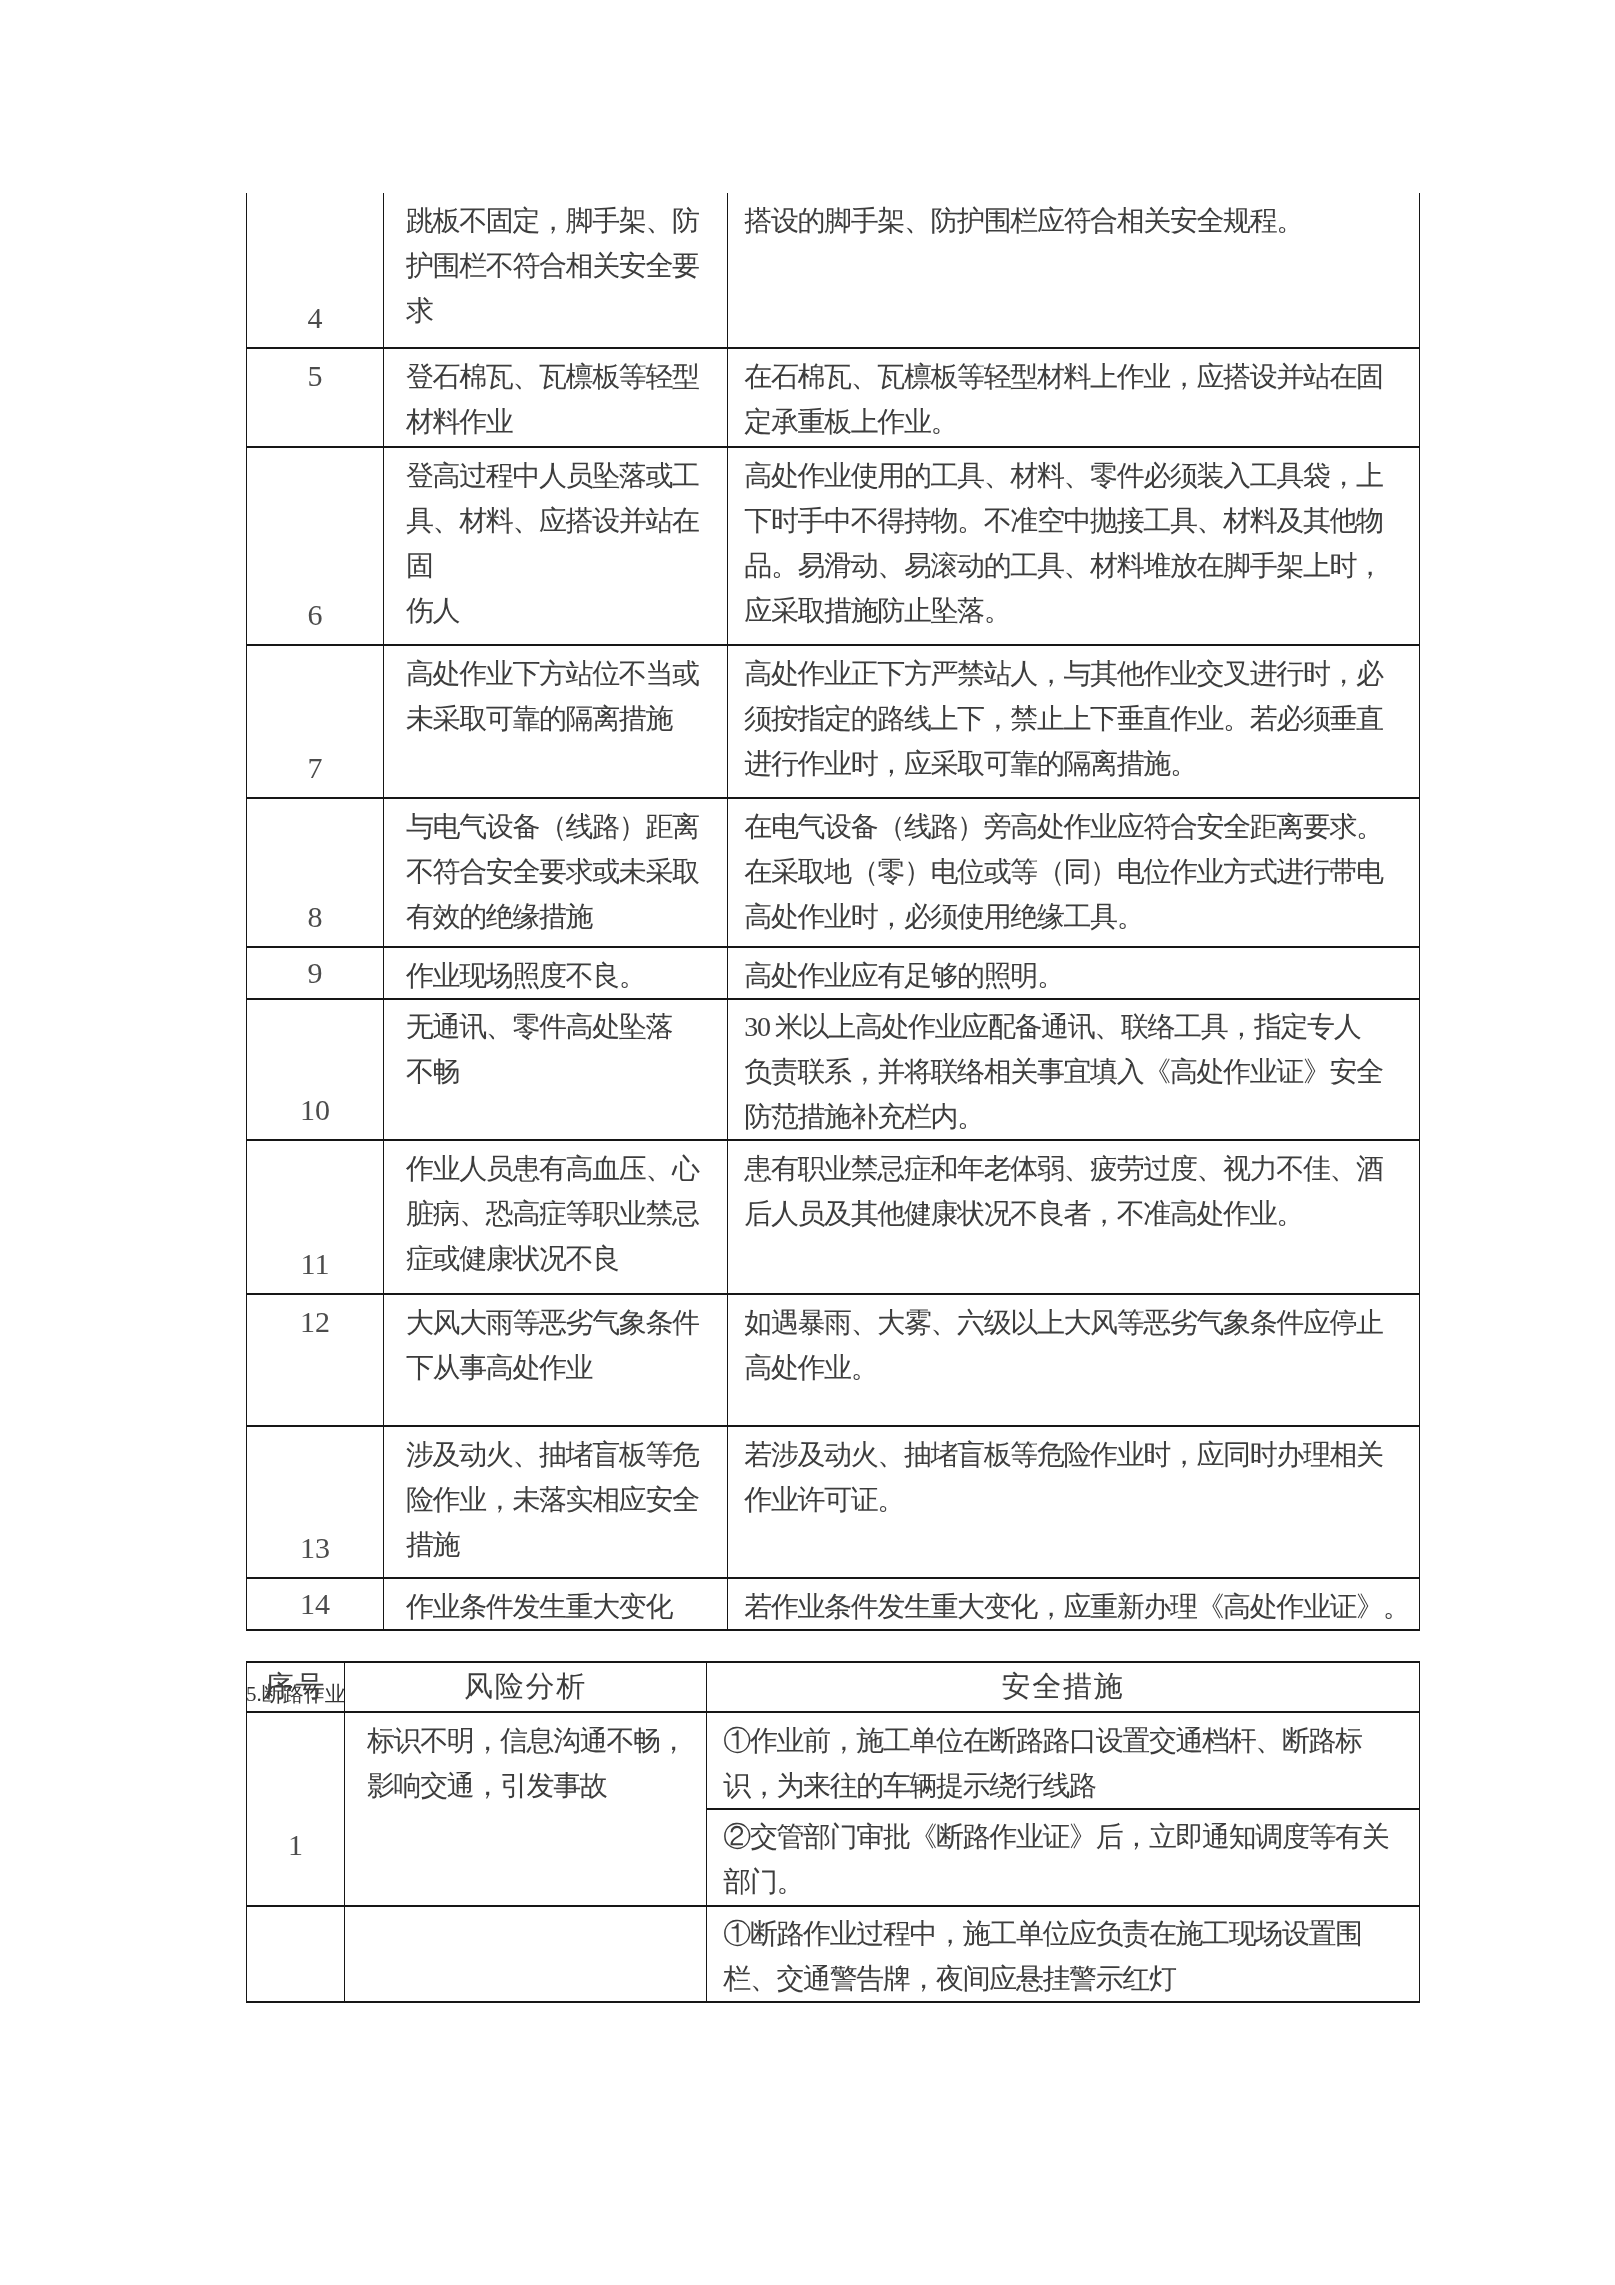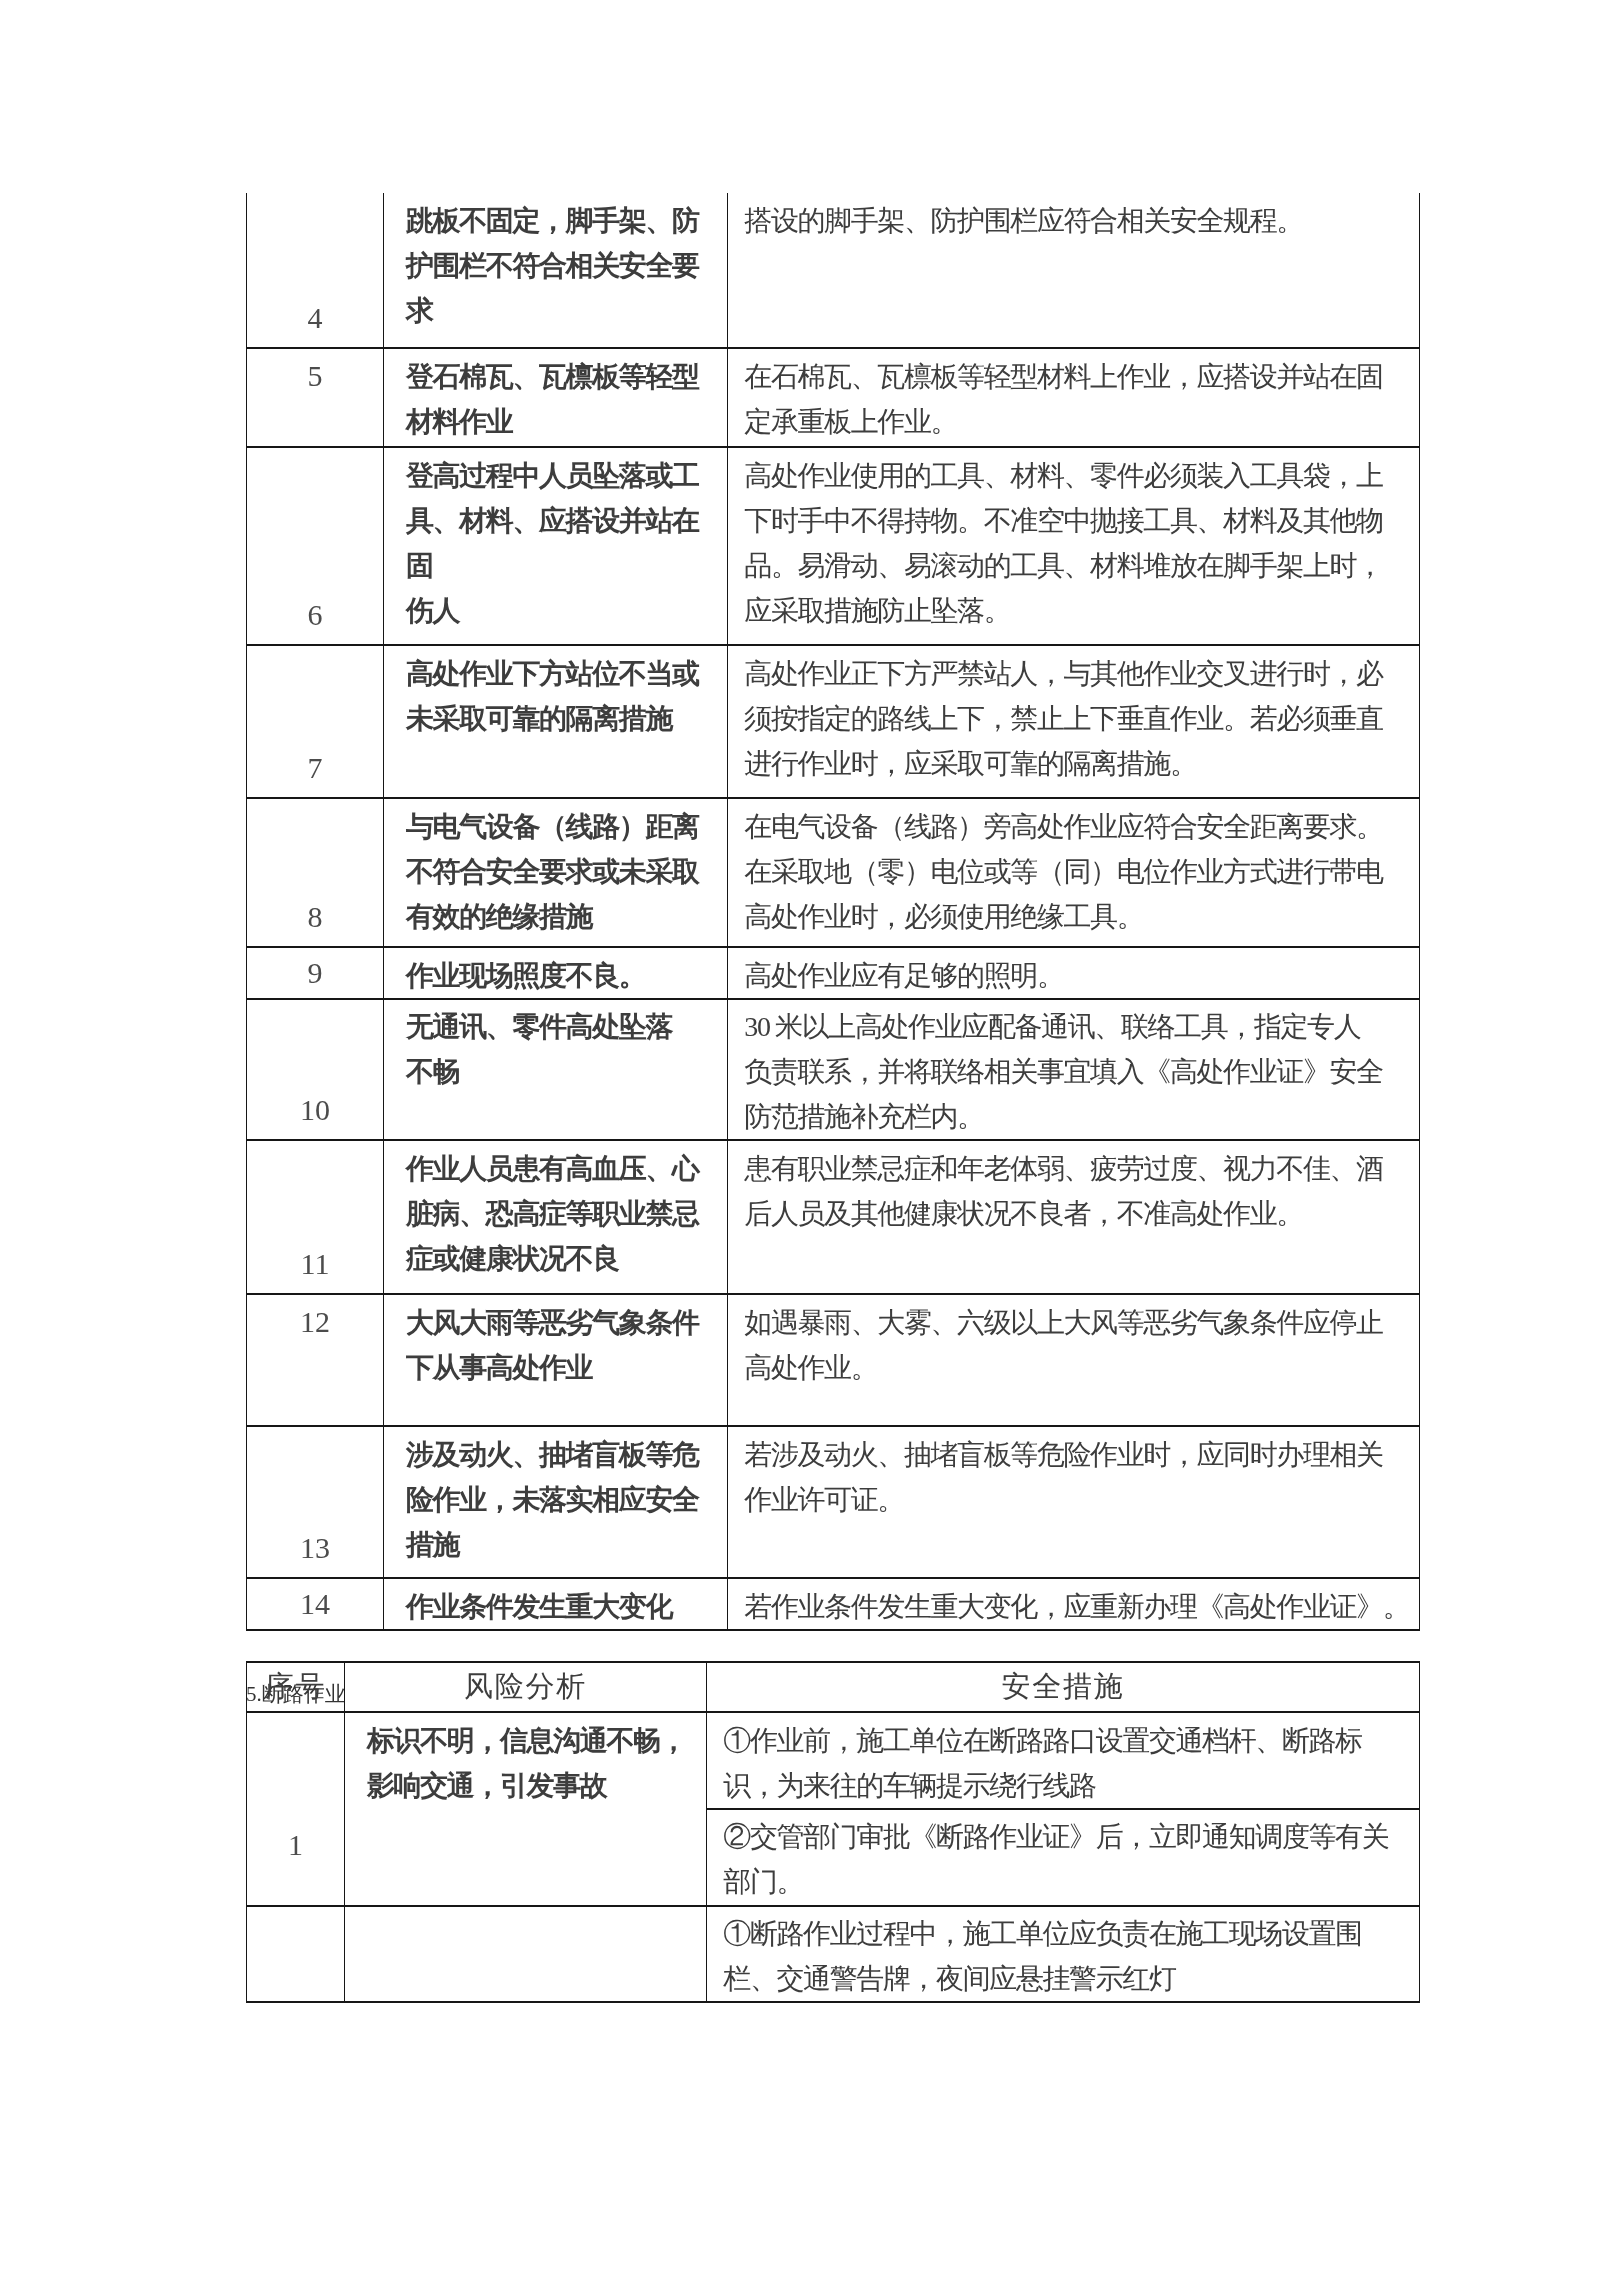--- a/index.html
+++ b/index.html
@@ -28,21 +28,21 @@
   }
   .va-top{vertical-align:top;padding-top:9px;}
   .va-mid{vertical-align:middle;}
   .va-bot{vertical-align:bottom;padding-bottom:11px;}
   .num-deep{vertical-align:bottom;padding-bottom:42px;}
 
   .risk-cell,.measure-cell{
     font-size:28px;letter-spacing:-1.4px;line-height:45px;
     white-space:pre-line;vertical-align:top;color:#3d3d3d;
   }
-  .risk-cell{padding:4.5px 3.6px 0 22px;font-weight:bold;}
+  .risk-cell{padding:4.5px 3.6px 0 22px;}
   .measure-cell{padding:4.5px 1.8px 0 16.3px;}
 
   #table2 .head-cell{
     text-align:center;font-size:29px;vertical-align:middle;
     letter-spacing:1.8px;color:#3d3d3d;padding:0;
   }
 
   .section-heading{
     position:absolute;left:246px;top:1674px;
     font-size:21px;line-height:40px;color:#333333;letter-spacing:0;

